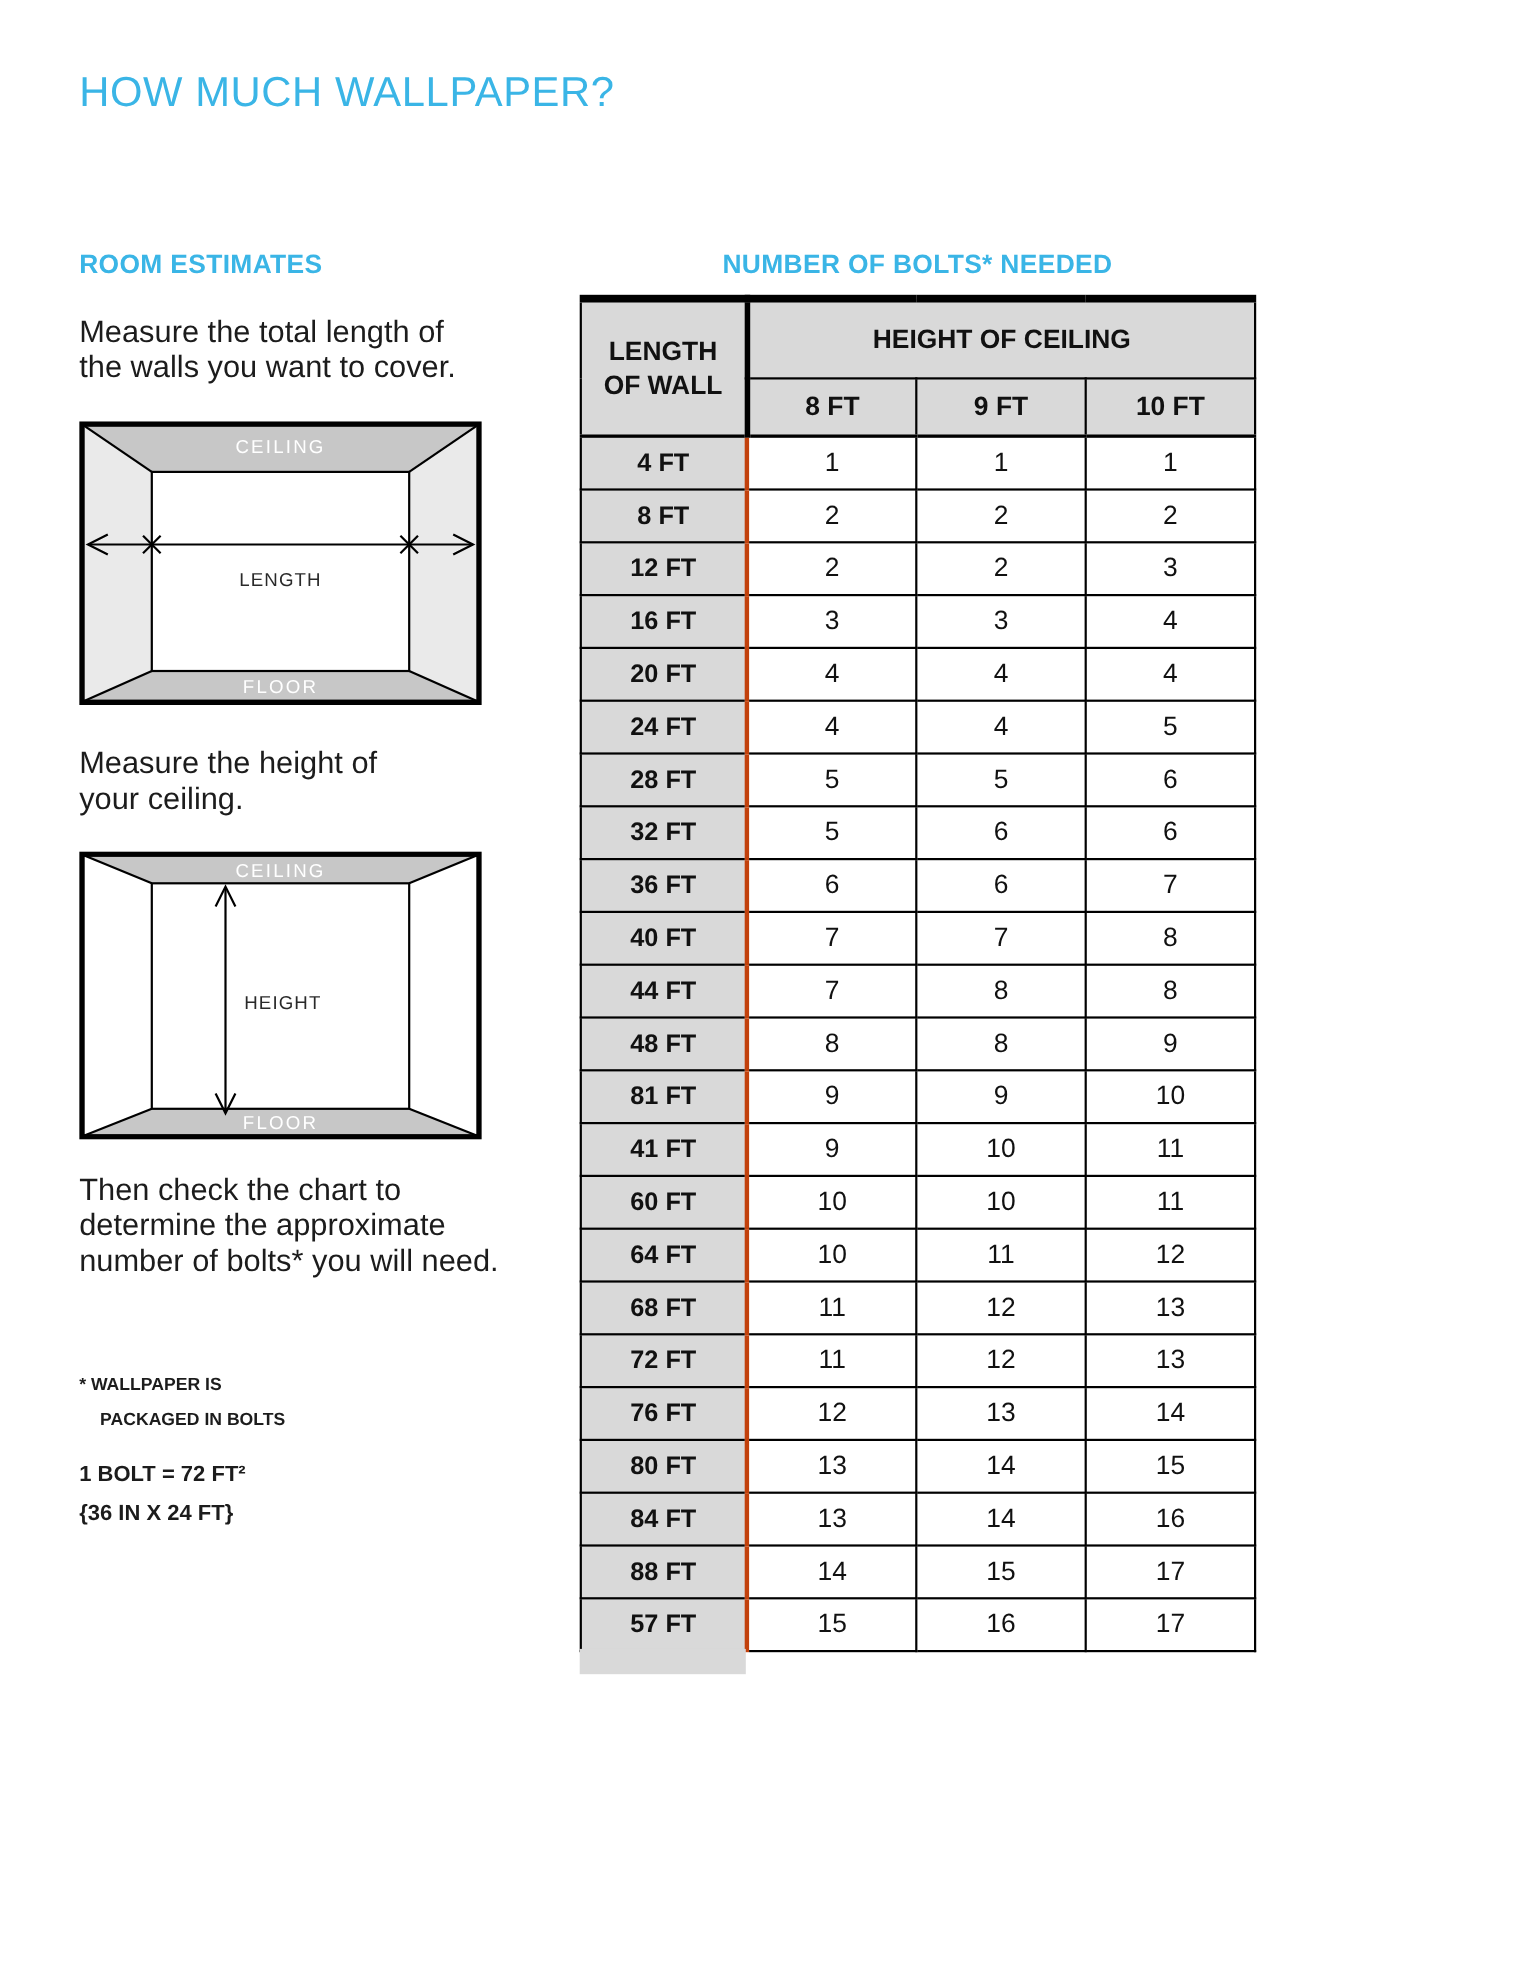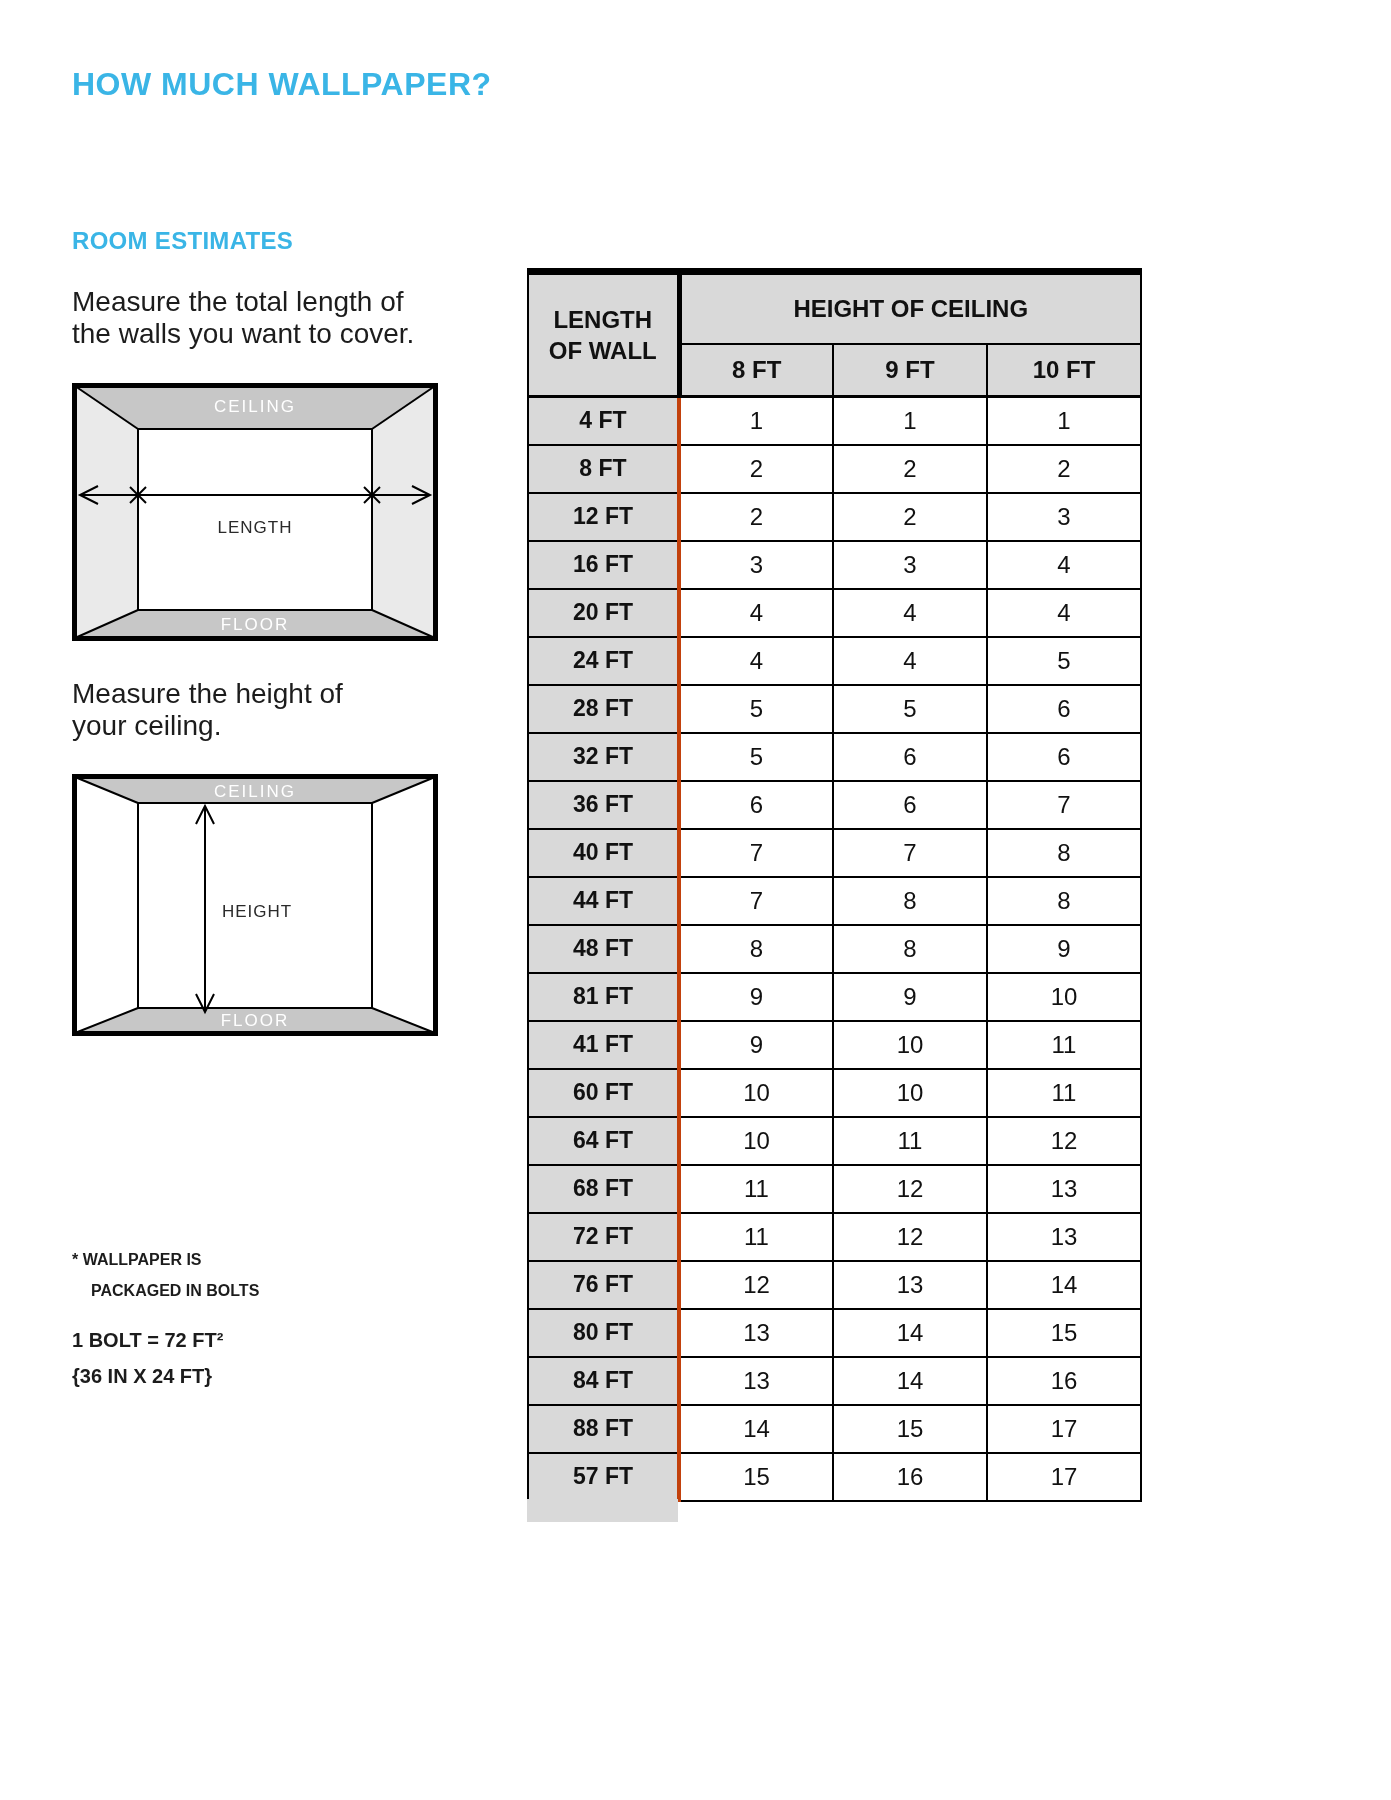--- a/index.html
+++ b/index.html
@@ -6,21 +6,21 @@
   html,body { background:#ffffff; }
   body {
     width:1391px; height:1800px; position:relative;
     font-family:"Liberation Sans", sans-serif;
     color:var(--text, #1c1c1c);
   }
   .page { position:absolute; inset:0; background:#fff; overflow:hidden; }
 
   .page-title {
     position:absolute; left:72px; top:58px;
-    font-size:32px; font-weight:700; line-height:52px;
+    font-size:38px; font-weight:400; line-height:52px;
     color:var(--accent, #3ab5e6); letter-spacing:0.5px;
   }
   .section-heading {
     position:absolute; font-size:24px; font-weight:700; line-height:26px;
     color:var(--accent, #3ab5e6); letter-spacing:0.3px;
   }
   #room-estimates-heading { left:72px; top:228px; }
   #table-title { left:527px; top:228px; width:614px; text-align:center; }
 
   .body-text {
@@ -76,20 +76,21 @@
   }
 </style>
 </head>
 <body>
 
 <div class="page">
 
   <h1 class="page-title">HOW MUCH WALLPAPER?</h1>
 
   <div class="section-heading" id="room-estimates-heading">ROOM ESTIMATES</div>
+  <div class="section-heading" id="table-title">NUMBER OF BOLTS* NEEDED</div>
 
   <div class="body-text" id="step1">Measure the total length of
 the walls you want to cover.</div>
 
   <svg class="diagram" id="diagram-length" width="366" height="258" viewBox="0 0 366 258">
     <polygon class="band" points="3,3 363,3 300,46 66,46"></polygon>
     <polygon class="band" points="3,255 363,255 300,227 66,227"></polygon>
     <polygon class="wall1" points="3,3 66,46 66,227 3,255"></polygon>
     <polygon class="wall1" points="363,3 300,46 300,227 363,255"></polygon>
     <rect class="inner" x="66" y="46" width="234" height="181"></rect>
@@ -125,20 +126,23 @@
     <line class="edge" x1="363" y1="259" x2="300" y2="234"></line>
     <line class="arrow" x1="133" y1="34" x2="133" y2="236"></line>
     <polyline class="arrow" points="124,50 133,32 142,50"></polyline>
     <polyline class="arrow" points="124,220 133,238 142,220"></polyline>
     <text class="band-label" x="183" y="23" text-anchor="middle">CEILING</text>
     <text class="band-label" x="183" y="252" text-anchor="middle">FLOOR</text>
     <text class="dim-label" x="150" y="143" text-anchor="start">HEIGHT</text>
     <rect class="frame" x="2.5" y="2.5" width="361" height="257"></rect>
   </svg>
 
+  <div class="body-text" id="step3">Then check the chart to
+determine the approximate
+number of bolts* you will need.</div>
 
   <div class="footnote">
     <div class="line1">* WALLPAPER IS</div>
     <div class="line2">PACKAGED IN BOLTS</div>
   </div>
 
   <div class="bolt-facts">
     <div>1 BOLT = 72 FT²</div>
     <div>{36 IN X 24 FT}</div>
   </div>

